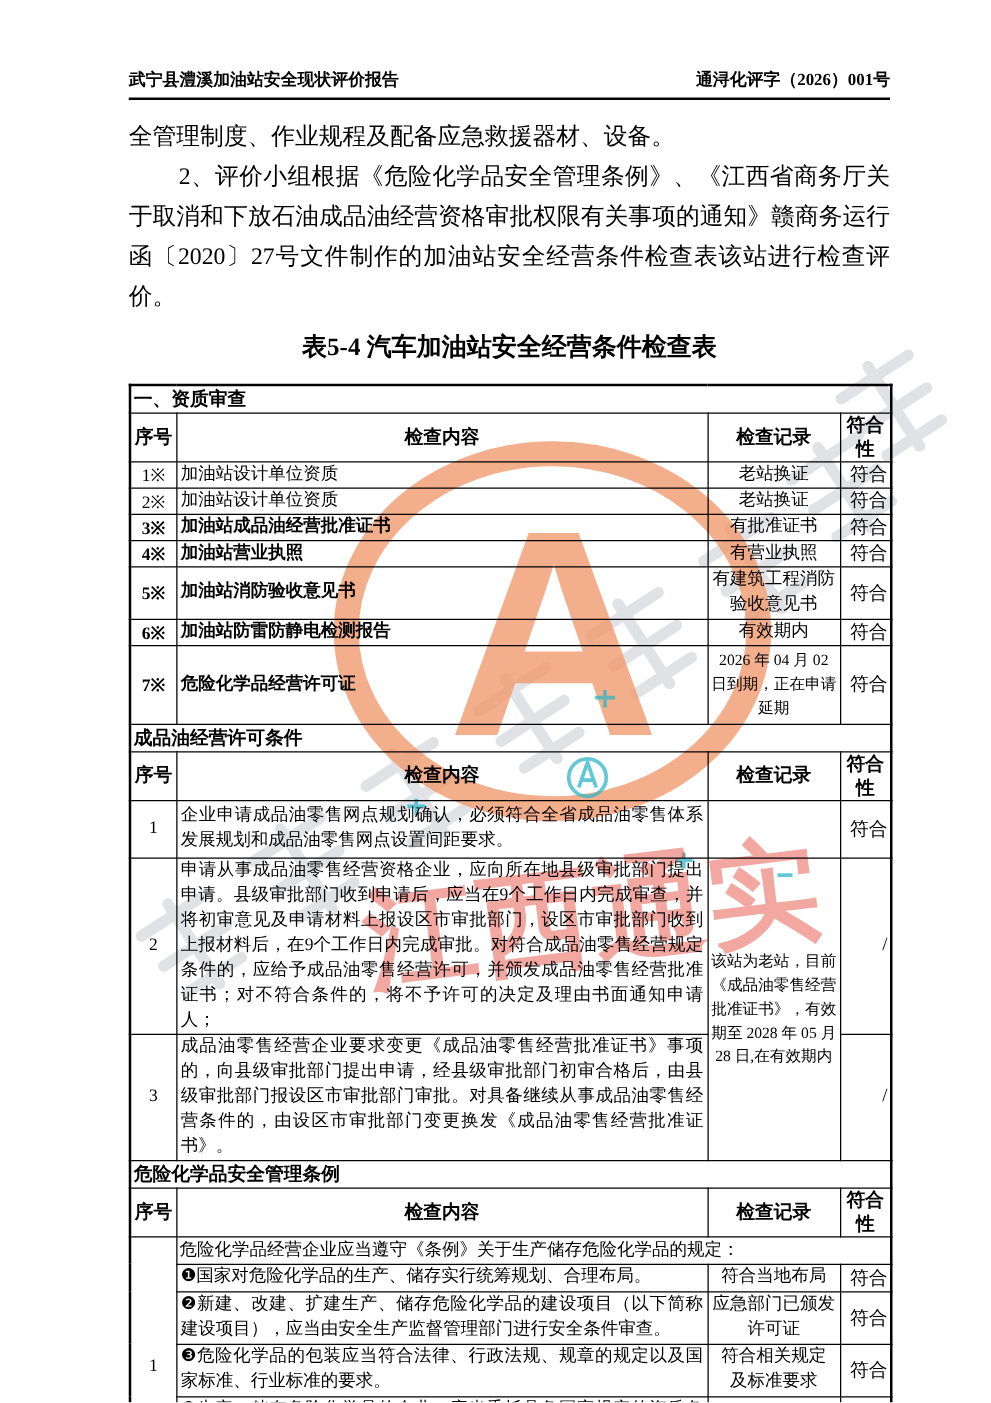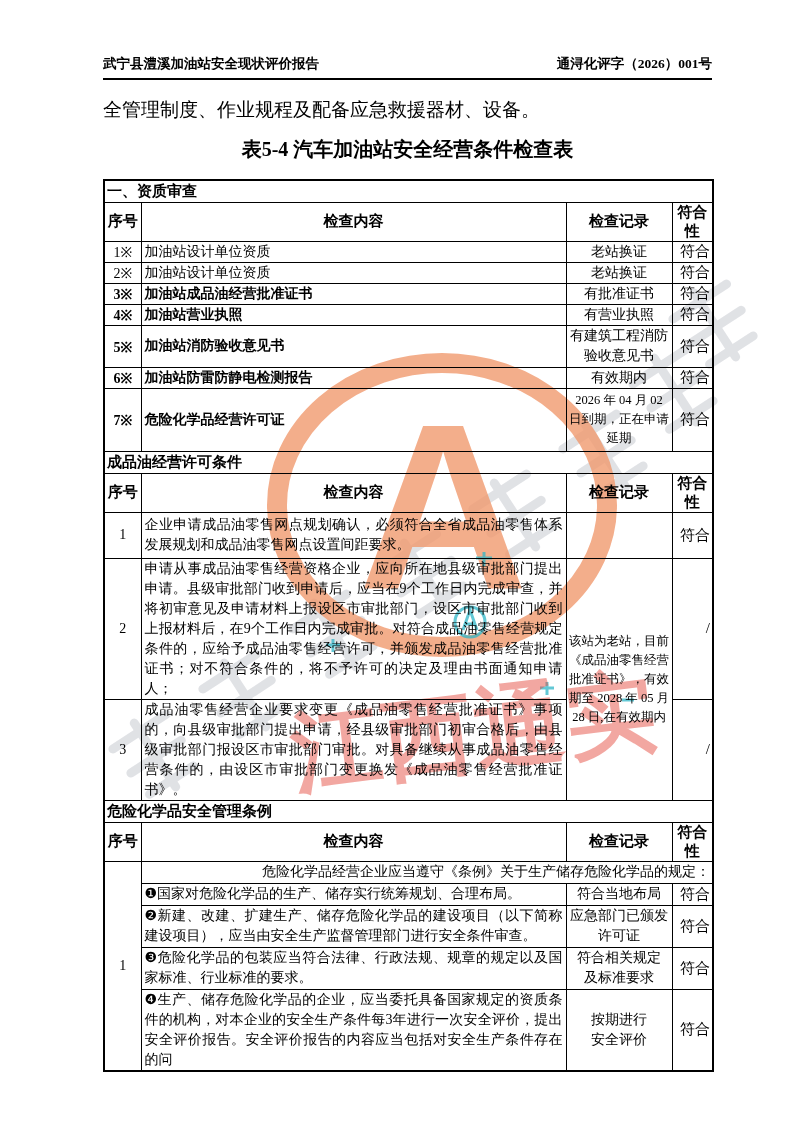--- a/index.html
+++ b/index.html
@@ -19,21 +19,21 @@
   p.p2{text-indent:40px;}
   .tbl-title{margin-top:10px;margin-bottom:16px;text-align:center;font-size:20px;font-weight:bold;}
   table{border-collapse:collapse;table-layout:fixed;width:609px;border:2px solid #000;}
   td{border:1px solid #000;padding:0 2px;vertical-align:middle;overflow:hidden;background:transparent;}
   tr.sec td{font-weight:bold;font-size:15px;}
   tr.cols td{font-weight:bold;text-align:center;font-size:15px;}
   td.no{text-align:center;font-size:14px;}
   td.content-cell{font-size:14px;line-height:20px;text-align:justify;padding:0 3px;}
   td.record{text-align:center;font-size:14px;line-height:20px;white-space:pre-line;}
   td.conform{text-align:right;font-size:15px;}
-  td.intro{text-align:right;font-size:14px;}
+  td.intro{text-align:left;font-size:14px;}
   .rec-sm{font-size:12.5px !important;line-height:19px !important;}
   .b{font-weight:bold;}
   tr.h21{height:21px}tr.h22{height:22px}tr.h42{height:42px}tr.h46{height:46px}
   tr.h63{height:63px}tr.h79{height:79px}tr.h121{height:121px}
 </style>
 </head>
 <body>
 
 <div class="page">
 
@@ -77,20 +77,21 @@
   </div>
 
   <div class="content">
 
     <div class="hdr">
       <span>武宁县澧溪加油站安全现状评价报告</span>
       <span>通浔化评字（2026）001号</span>
     </div>
 
     <p class="bodyp p1">全管理制度、作业规程及配备应急救援器材、设备。</p>
+    <p class="bodyp p2">2、评价小组根据《危险化学品安全管理条例》、《江西省商务厅关于取消和下放石油成品油经营资格审批权限有关事项的通知》赣商务运行函〔2020〕27号文件制作的加油站安全经营条件检查表该站进行检查评价。</p>
 
     <div class="tbl-title">表5-4 汽车加油站安全经营条件检查表</div>
 
     <table>
       <colgroup>
           <col style="width:37px">
           <col style="width:425px">
           <col style="width:106px">
           <col style="width:41px">
         </colgroup>

